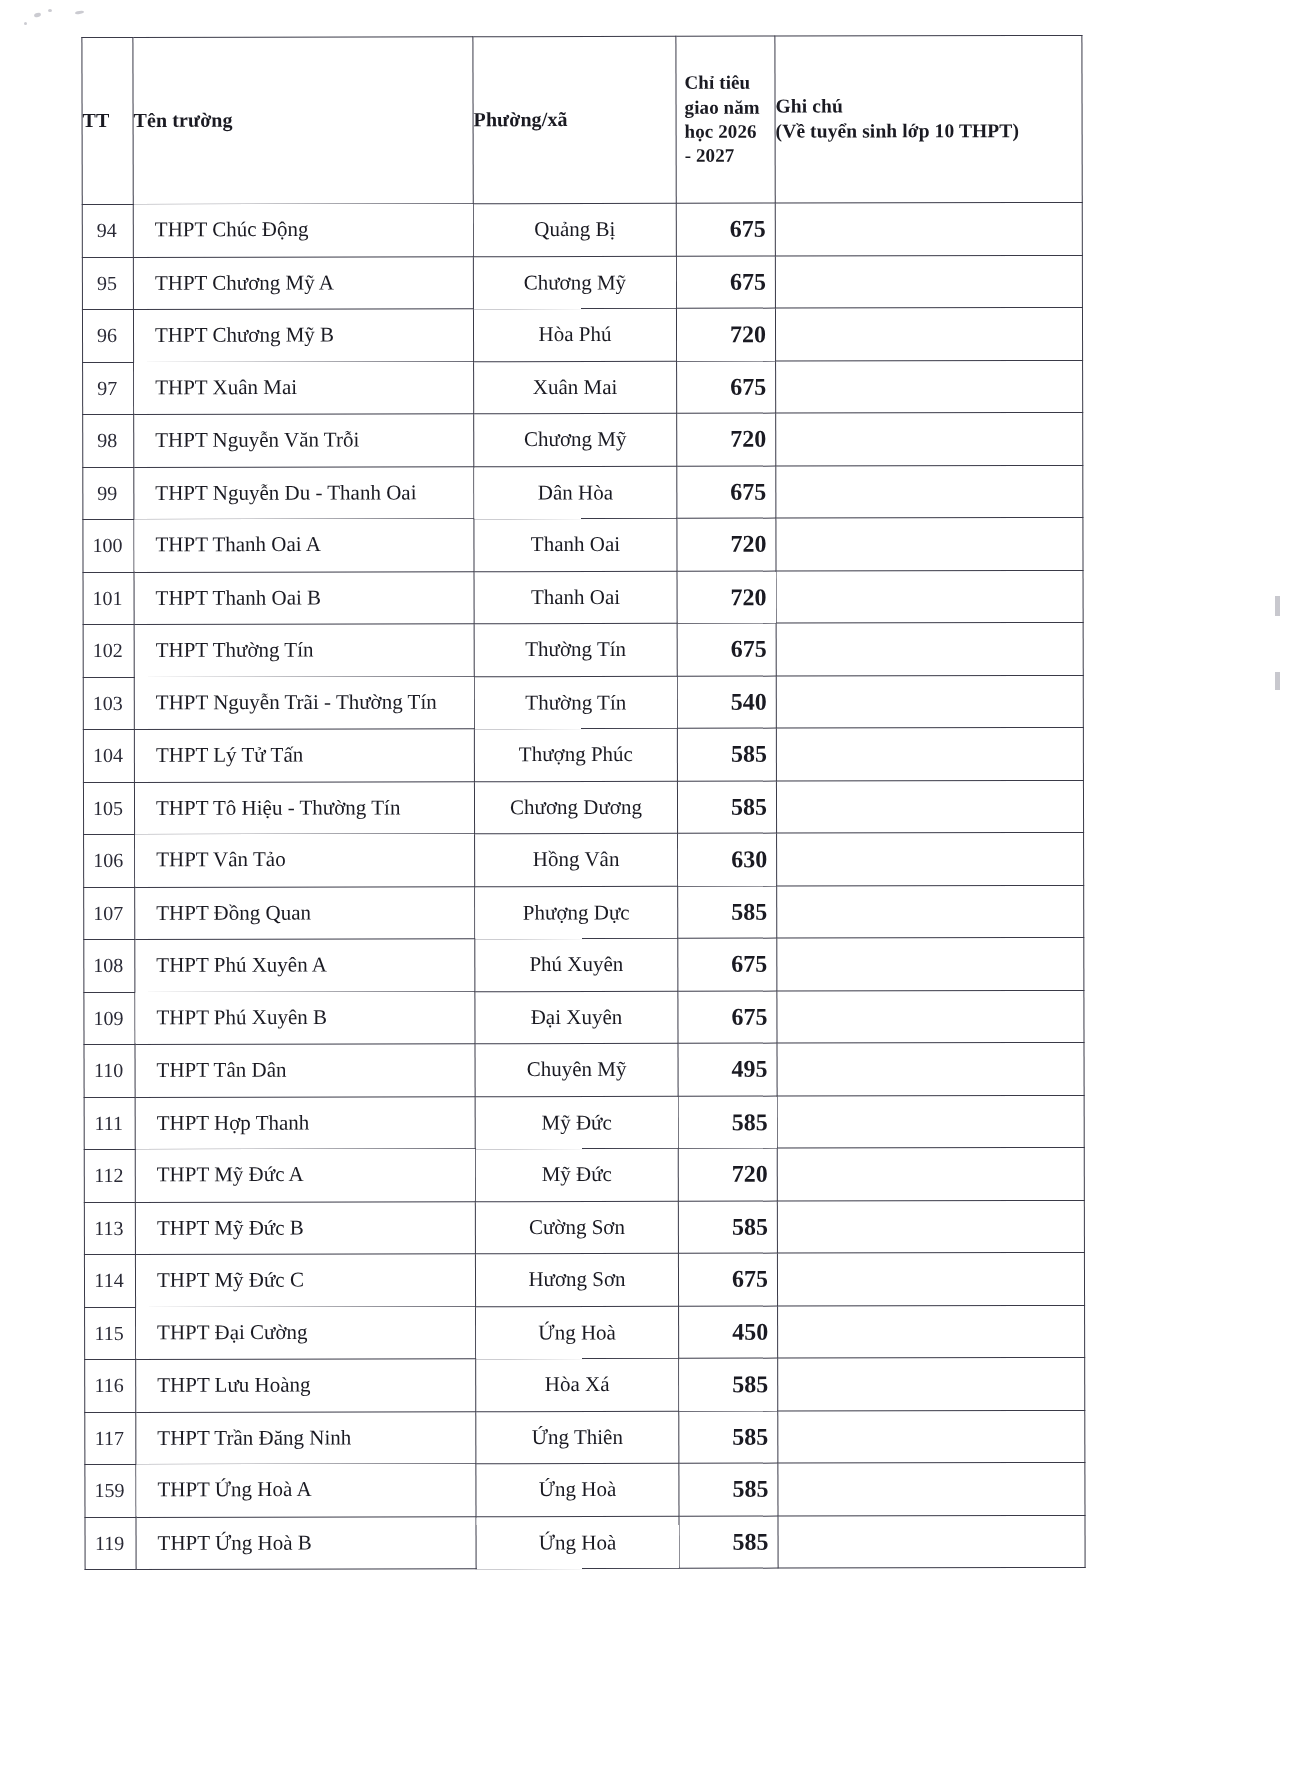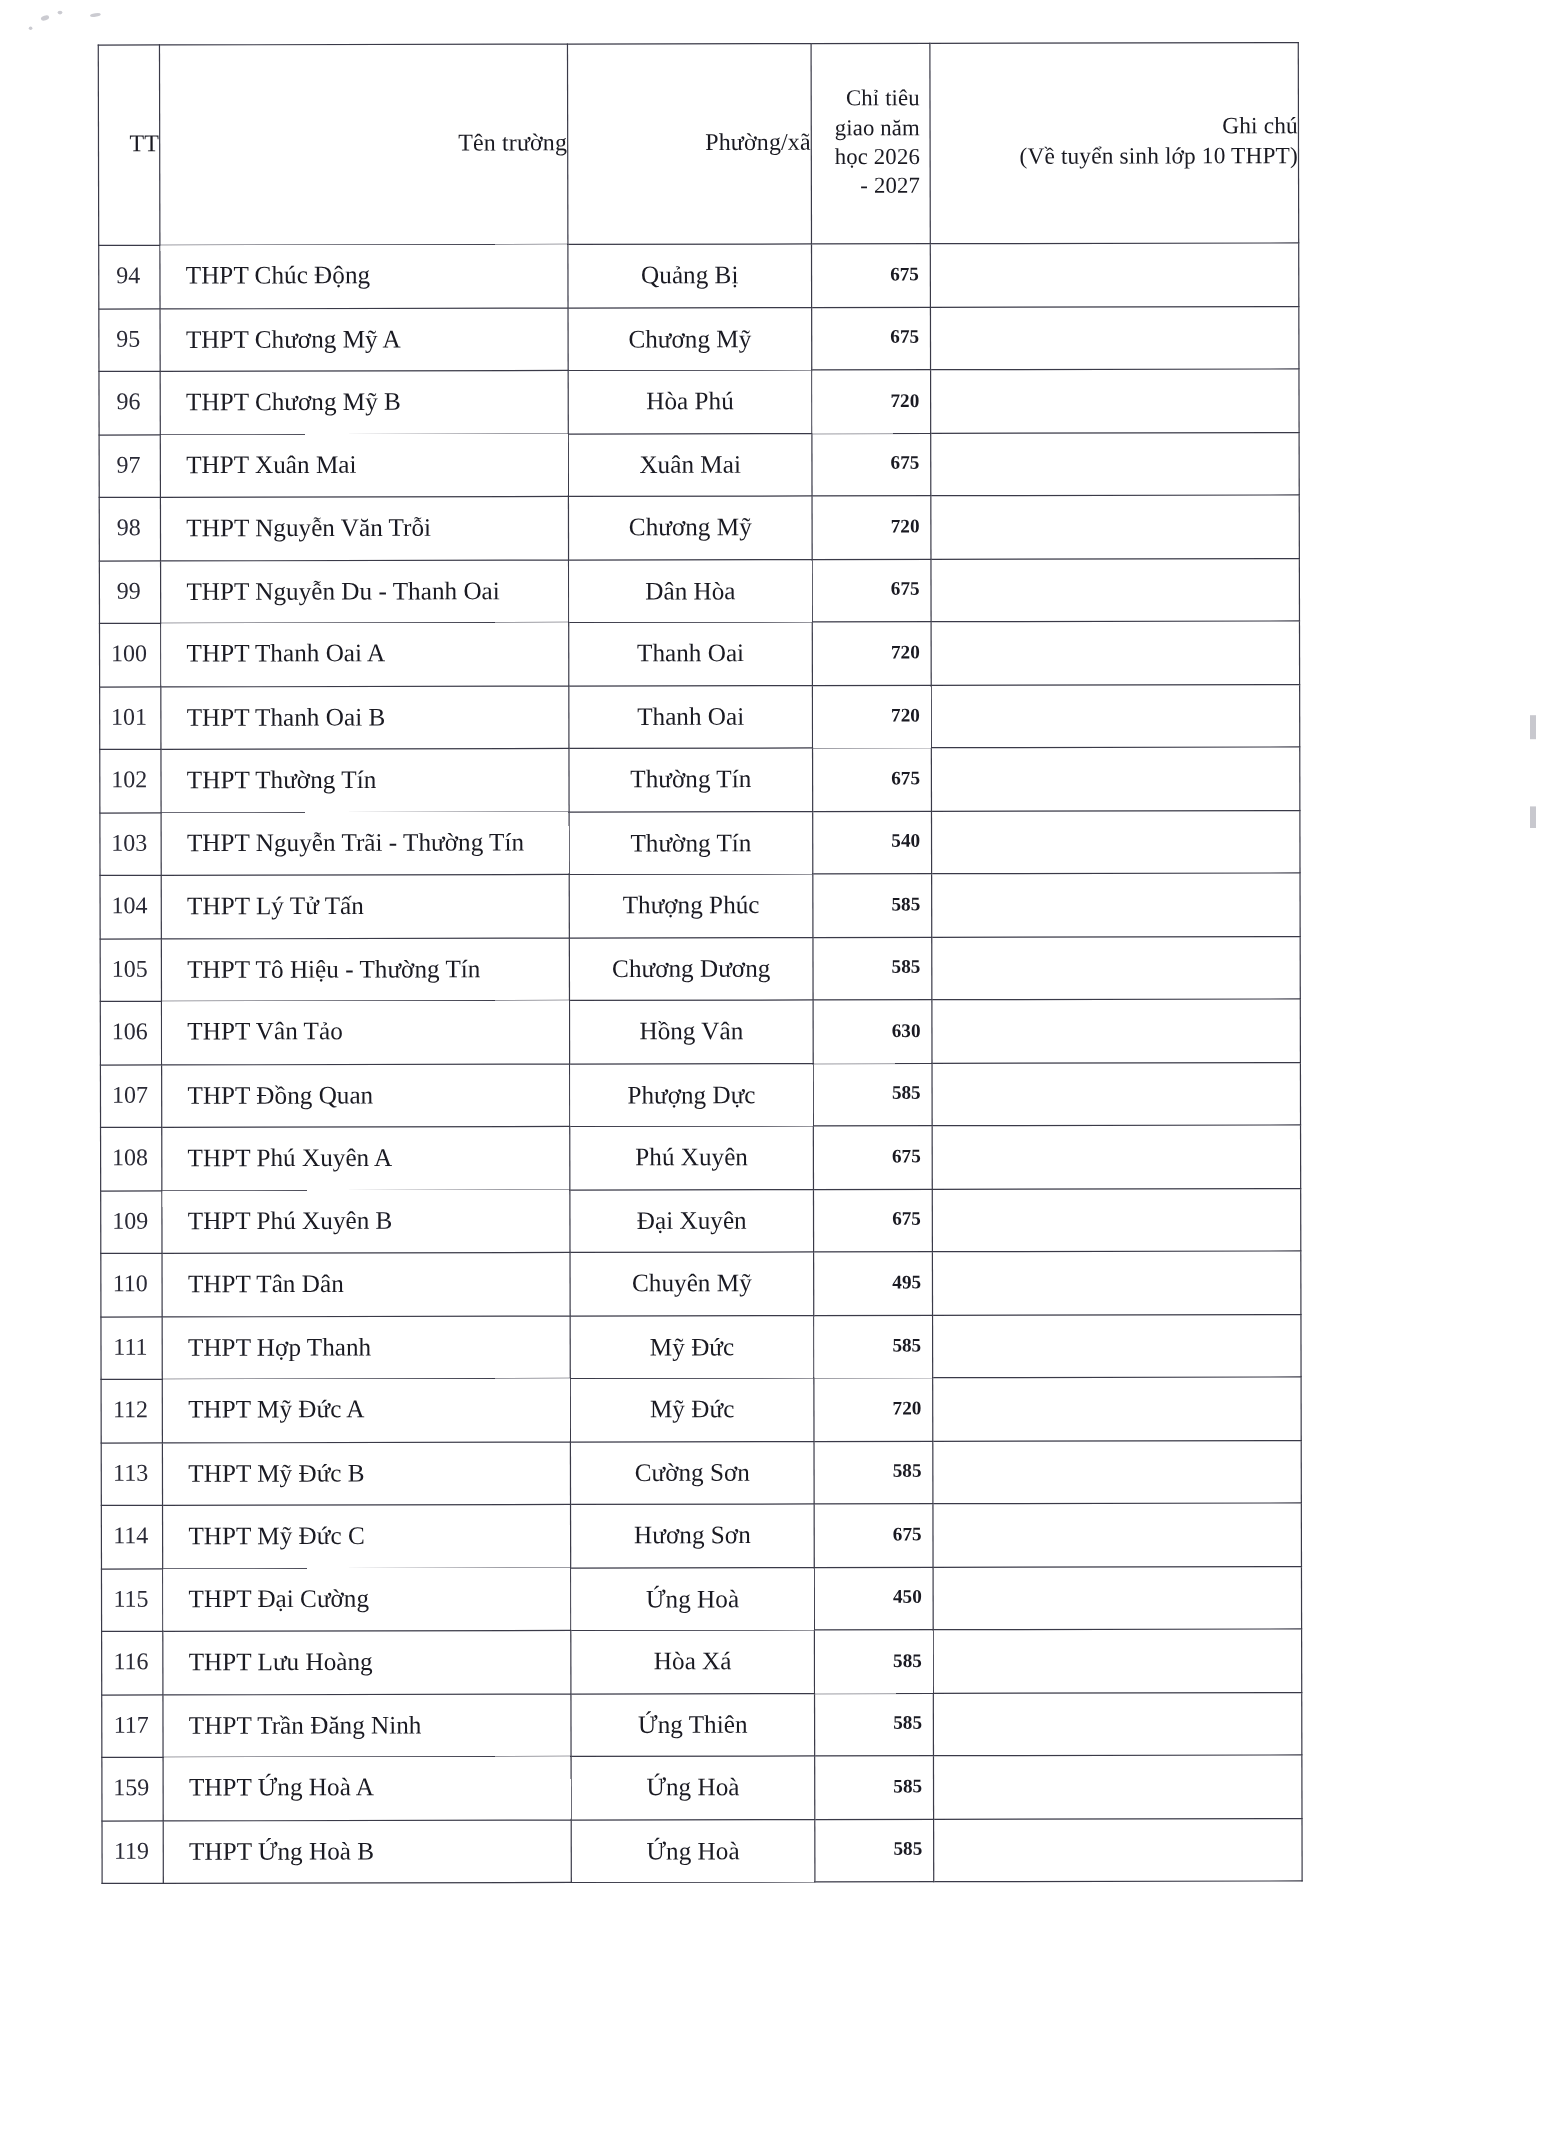--- a/index.html
+++ b/index.html
@@ -70,22 +70,22 @@
   }
 
   
   col.c-tt    { width: 51px;  }
   col.c-name  { width: 340px; }
   col.c-ward  { width: 203px; }
   col.c-quota { width: 99px;  }
   col.c-note  { width: 307px; }
 
   thead th {
-    text-align: right;
-    font-weight: normal;
+    text-align: left;
+    font-weight: bold;
     font-size: 20px;
     line-height: 1.28;
     height: 158px;
     padding: 4px 6px;
     letter-spacing: .1px;
   }
   thead th.th-quota {
     font-size: 19px;
     padding: 4px 8px;
   }
@@ -110,21 +110,21 @@
     padding-left: 21px;
     white-space: nowrap;
   }
   tbody td.c-ward {
     text-align: center;
   }
   tbody td.c-quota {
     text-align: right;
     padding-right: 9px;
     font-weight: bold;
-    font-size: 16px;
+    font-size: 24px;
     margin-left: 48px;
   }
   tbody td.c-note {
     text-align: left;
   }
 
   
   tbody tr:nth-child(3n+1) td.c-name   { transform: translateY(-0.6px); }
   tbody tr:nth-child(4n+2) td.c-ward   { transform: translateY(0.5px); }
   tbody tr:nth-child(5n+3) td.c-quota  { transform: translateY(0.6px); }

